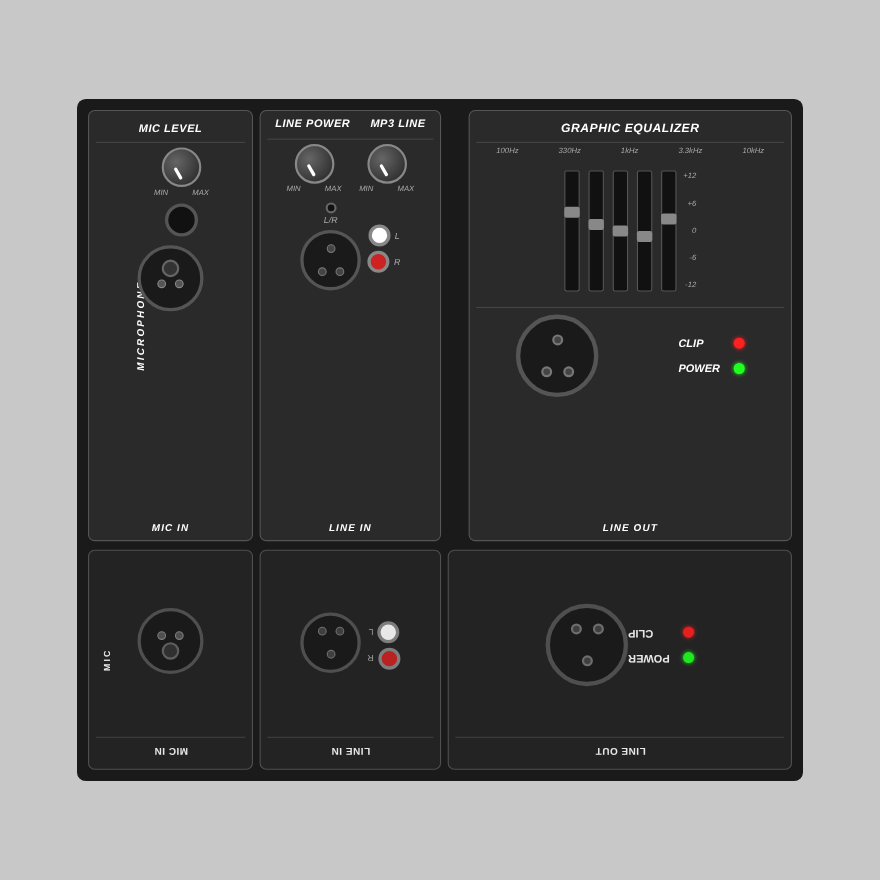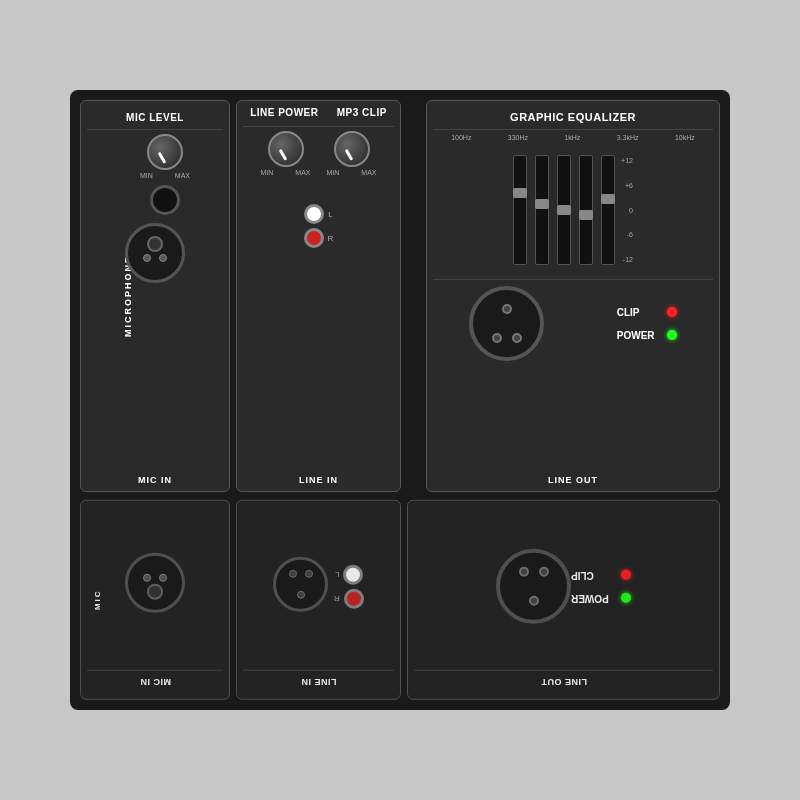--- a/index.html
+++ b/index.html
@@ -22,20 +22,21 @@
       display: flex;
       flex-direction: column;
       gap: 8px;
     }
 
     
     .top-panel {
       display: flex;
       gap: 6px;
       height: 432px;
+      font-style: italic;
     }
 
     .section {
       background: #2a2a2a;
       border: 1.5px solid #555;
       border-radius: 6px;
       display: flex;
       flex-direction: column;
       align-items: center;
       padding: 6px;
@@ -480,40 +481,51 @@
           <div class="xlr-pin"></div>
           <div class="xlr-pin"></div>
         </div>
       </div>
       <span class="section-bottom-label">MIC IN</span>
     </div>
 
     <div class="section line-section">
       <div class="section-title-area" style="display:flex; gap:4px; justify-content:space-around; width:100%;">
         <span class="section-title">LINE POWER</span>
-        <span class="section-title">MP3 CLIP</span>
+        <span class="section-title">MP3 LINE</span>
       </div>
       <div class="line-controls">
         <div class="knob-group">
           <div class="knob"></div>
           <div class="knob-labels">
             <span class="knob-label">MIN</span>
             <span class="knob-label">MAX</span>
           </div>
         </div>
         <div style="width:8px;"></div>
         <div class="knob-group">
           <div class="knob"></div>
           <div class="knob-labels">
             <span class="knob-label">MIN</span>
             <span class="knob-label">MAX</span>
           </div>
         </div>
       </div>
       <div style="display:flex; gap:6px; align-items:flex-start; margin-top:4px;">
+        <div style="display:flex; flex-direction:column; align-items:center;">
+          <div class="small-dot"></div>
+          <span class="lr-label">L/R</span>
+          <div class="xlr-connector-sm">
+            <div class="xlr-sm-top-pin"></div>
+            <div class="xlr-sm-bottom-pins">
+              <div class="xlr-sm-pin"></div>
+              <div class="xlr-sm-pin"></div>
+            </div>
+          </div>
+        </div>
         <div style="display:flex; flex-direction:column; align-items:center; margin-top:24px;">
           <div style="display:flex; align-items:center; gap:4px;">
             <div class="rca-l"></div>
             <span class="rca-label">L</span>
           </div>
           <div style="height:4px;"></div>
           <div style="display:flex; align-items:center; gap:4px;">
             <div class="rca-r"></div>
             <span class="rca-label">R</span>
           </div>

